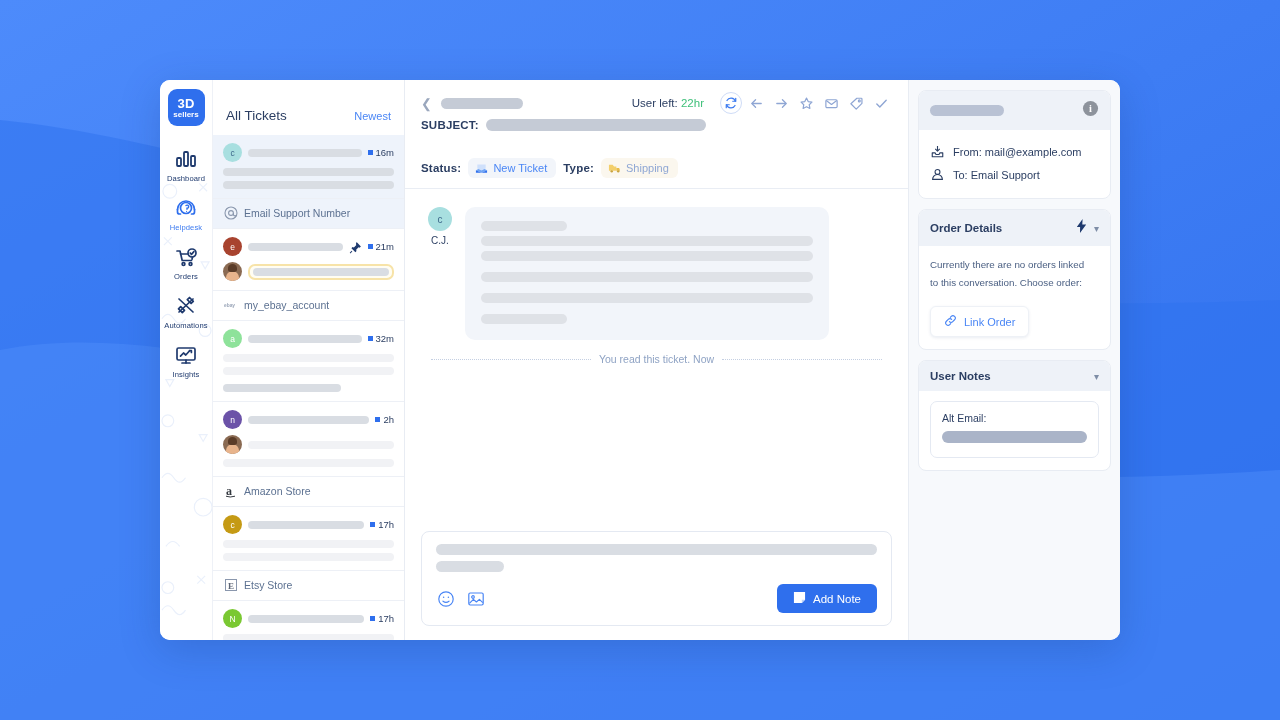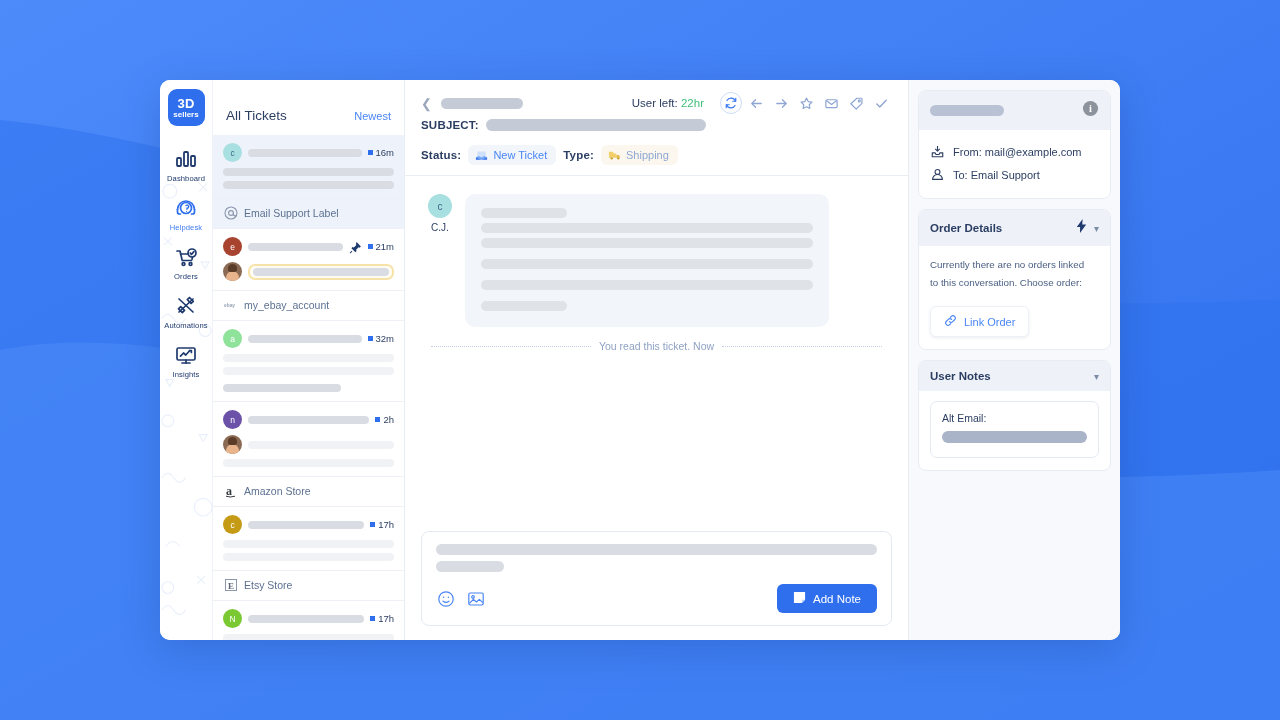--- a/index.html
+++ b/index.html
@@ -112,21 +112,21 @@
   .ico-btns { display:flex; align-items:center; gap:3px; margin-left:7px; }
   .ico-btn {
     width:22px; height:22px; border-radius:50%;
     display:flex; align-items:center; justify-content:center; cursor:pointer;
   }
   .ico-btn.ring { border:1.4px solid #cfdcf7; }
   .ico-btn svg { display:block; }
   .ch-row2 { display:flex; align-items:center; gap:7px; margin-top:5px; }
   .lbl-strong { font-size:11.5px; color:#2b3e62; font-weight:bold; letter-spacing:.2px; }
   .subj-pill { width:220px; height:12px; border-radius:7px; background:#c5cbd6; }
-  .ch-row3 { display:flex; align-items:center; gap:7px; margin-top:14px; }
+  .ch-row3 { display:flex; align-items:center; gap:7px; margin-top:27px; }
   .chip {
     display:flex; align-items:center; gap:5px;
     background:#f2f5fa; border-radius:6px; padding:4px 9px 4px 7px;
     font-size:11px; color:#4a86f5; cursor:pointer;
   }
   .chip.amber { background:#fbf7ee; color:#8fa7d4; }
 
   .convo-body { flex:1; padding:18px 20px 0; overflow:hidden; position:relative; }
   .msg { display:flex; gap:10px; }
   .msg-av {
@@ -353,21 +353,21 @@
       </div>
 
       <div class="store-row on-sel">
         <span class="store-ico">
           <svg viewBox="0 0 14 14" fill="none" stroke="#8a97ad" stroke-width="1.1">
             <circle cx="7" cy="7" r="6"></circle>
               <circle cx="7" cy="7" r="2.4"></circle>
             <path d="M9.4 7v1.6a1.7 1.7 0 0 0 3.1.5"></path>
           </svg>
         </span>
-        <span class="store-name">Email Support Label</span>
+        <span class="store-name">Email Support Number</span>
       </div>
 
       <div class="tkt">
         <div class="tkt-row1">
           <span class="av" style="background:#a8432f">e</span>
           <span class="bar"></span>
           <span class="pin-ico">
             <svg viewBox="0 0 14 14" fill="#1f3a6e">
               <path d="M8.2 1.2l4.6 4.6-1.4 1.4-1.1-.5-2.6 2.6.4 1.5-1.2 1.2-4.3-4.3 1.2-1.2 1.5.4 2.6-2.6-.5-1.1z"></path>
               <path d="M3.2 10.8l-2 2.2" stroke="#1f3a6e" stroke-width="1.1"></path>

